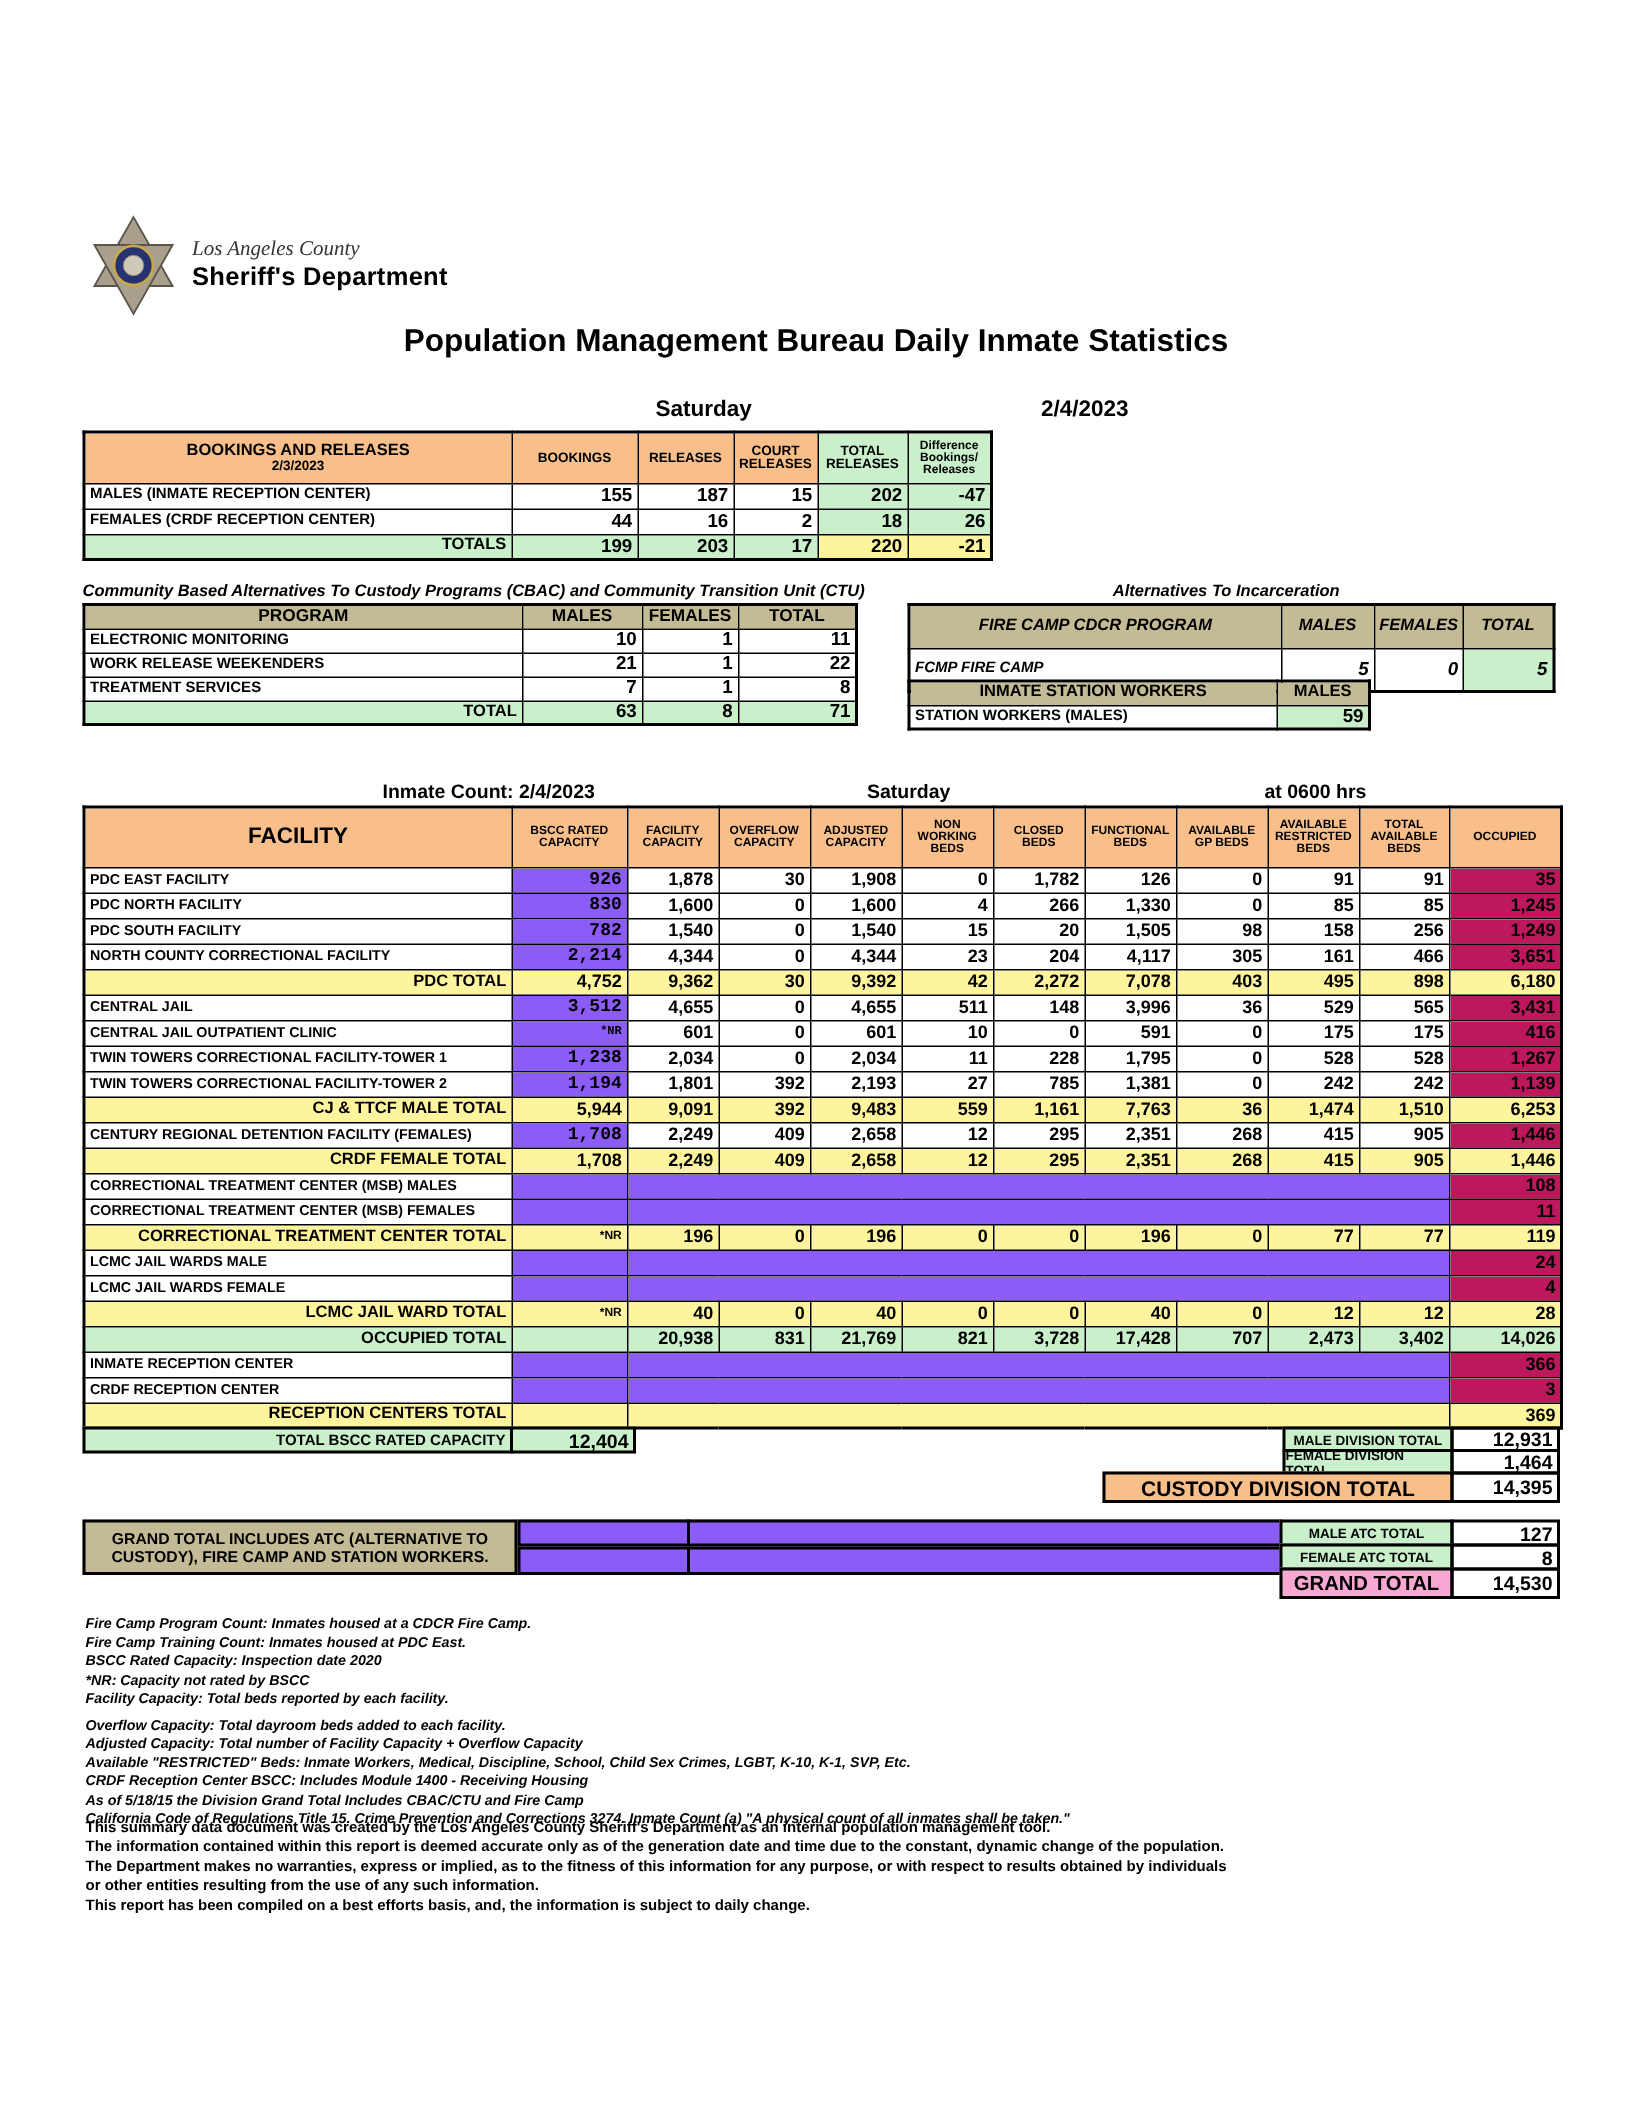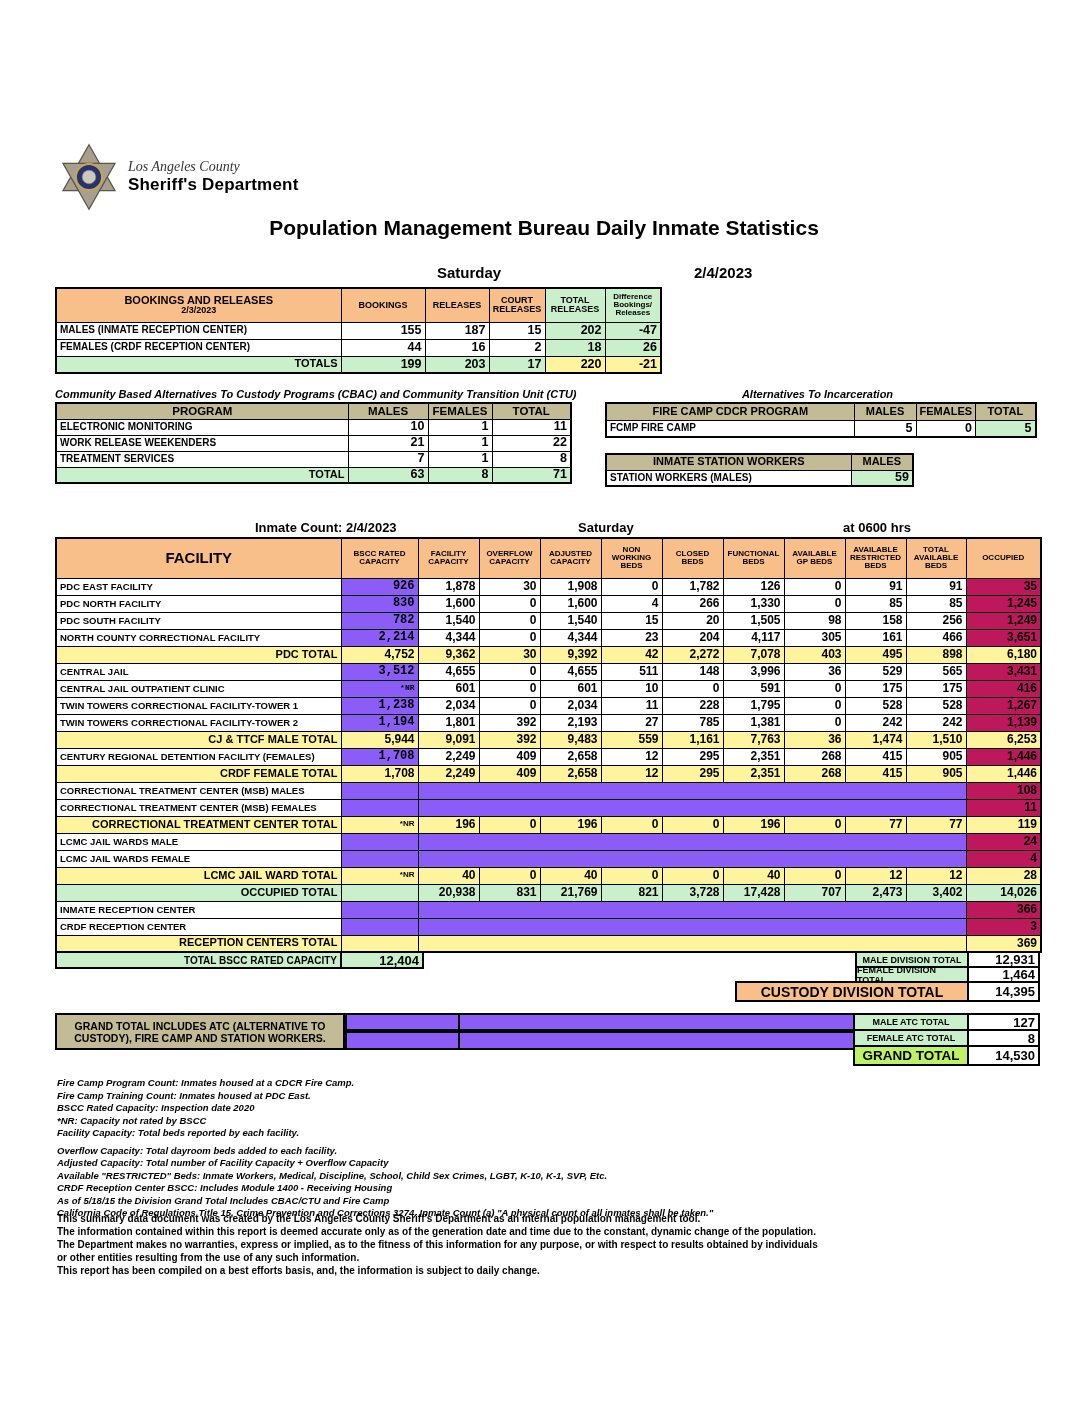--- a/index.html
+++ b/index.html
@@ -23,41 +23,41 @@
   th{font-weight:bold;}
   .num{text-align:right;font-size:12.5px;font-weight:bold;font-family:"Liberation Sans",sans-serif;}
   .lbl{text-align:left;font-size:10px;font-weight:bold;}
   .lbl-r{text-align:right;font-size:11px;font-weight:bold;}
   .bg-or{background:#F9BF8B;}   
   .bg-tan{background:#C3BB95;}  
   .bg-ye{background:#FFF49E;}   
   .bg-gr{background:#C9EFCB;}   
   .bg-bl{background:#be185d;}   
   .bg-gy{background:#8b5cf6;font-family:Liberation Mono, monospace;}   
-  .bg-cy{background:#bef264;}   
+  .bg-cy{background:#f9a8d4;}   
 
   
   #bookings{left:55px;top:287px;}
   #bookings th{font-size:9px;white-space:normal;text-align:center;}
   #bookings .hd-main{font-size:11px;}
   #bookings tr{height:17px;}
   #bookings tr.hd{height:34px;}
 
   
   .sec-title{font-style:italic;font-weight:bold;font-size:11px;}
   #cbac-title{left:55px;top:388px;}
   #cbac{left:55px;top:402px;}
   #cbac th{font-size:11.5px;text-align:center;}
   #cbac tr{height:16px;}
 
   
   #ati-title{left:605px;top:388px;width:425px;text-align:center;}
   #fire{left:605px;top:402px;}
   #fire th{font-size:11px;text-align:center;}
-  #fire tr{height:17px;}
+  #fire tr{height:29px;font-style:italic;}
   #isw{left:605px;top:453px;}
   #isw th{font-size:11px;text-align:center;}
   #isw tr{height:16px;}
 
   
   .count-line{top:520px;font-size:13px;font-weight:bold;text-align:center;}
   #fac{left:55px;top:537px;}
   #fac th{font-size:8px;white-space:normal;text-align:center;}
   #fac th.fac-h{font-size:15px;}
   #fac tr.hd{height:40px;}

